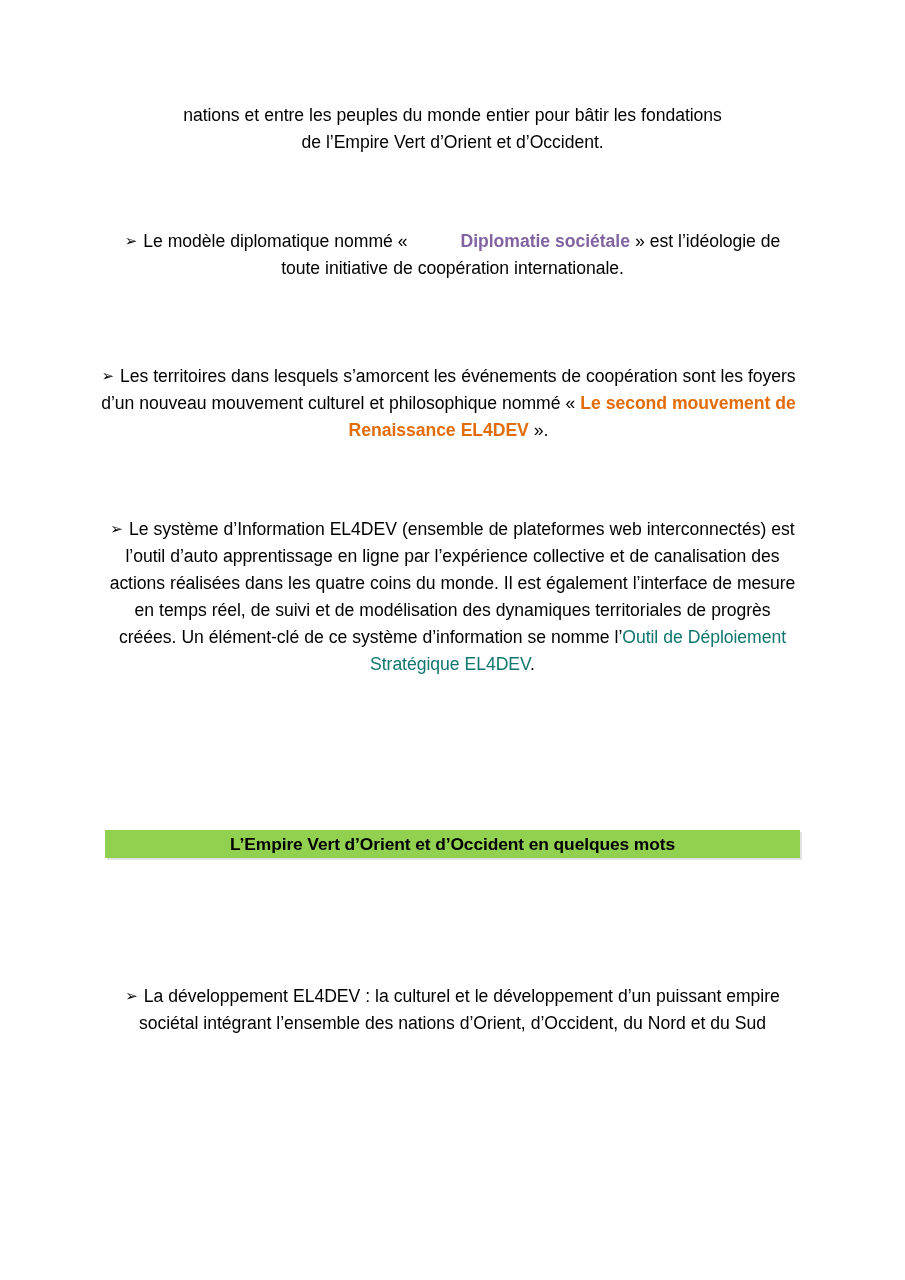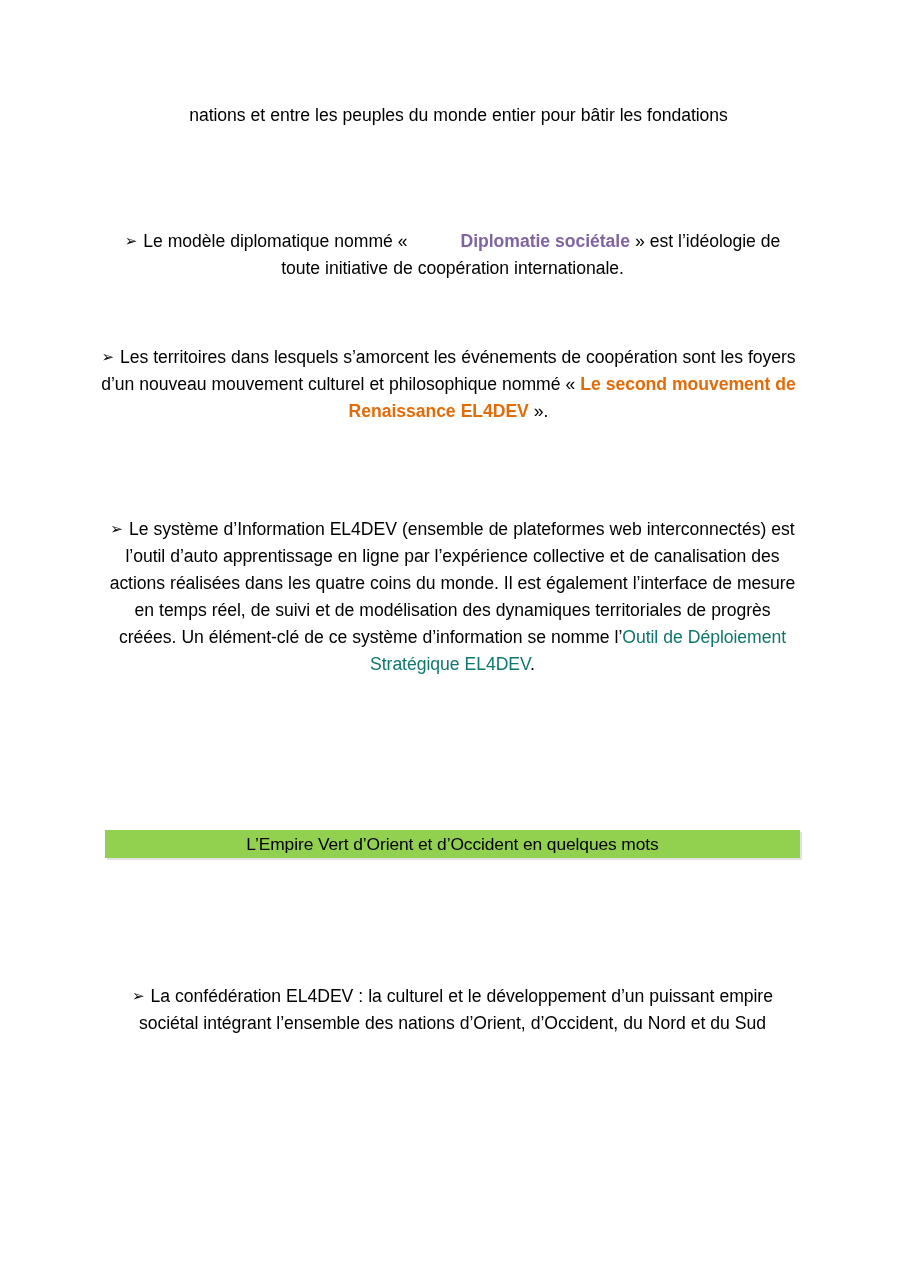--- a/index.html
+++ b/index.html
@@ -37,23 +37,23 @@
   .para {
     text-align: center;
     font-size: 17.6px;
     line-height: 27px;
     color: #000000;
     letter-spacing: -0.05px;
     word-spacing: 0.2px;
   }
 
   
-  .blk-intro      { position: absolute; left: 6px;  top: 102px;  width: 695px; }
+  .blk-intro      { position: absolute; left: 0;  top: 102px;  width: 695px; }
   .blk-diplomatie { position: absolute; left: 0;  top: 228px;  width: 695px; }
-  .blk-territoires{ position: absolute; left: -8px; top: 344px; width: 703px; }
+  .blk-territoires{ position: absolute; left: -8px; top: 363px; width: 703px; }
   .blk-systeme    { position: absolute; left: 0;  top: 516px;  width: 695px; }
   .blk-confed     { position: absolute; left: 0;  top: 983px;  width: 695px; }
 
   .bullet {
     font-family: "DejaVu Sans", sans-serif;
     font-size: 15px;
     font-weight: normal;
     color: #000000;
     display: inline-block;
     margin-right: 6px;
@@ -79,50 +79,51 @@
   .banner-text {
     position: absolute;
     left: 0;
     top: 0;
     width: 695px;
     height: 28px;
     line-height: 28px;
     text-align: center;
     font-family: "Liberation Sans", sans-serif;
     font-size: 17.4px;
-    font-weight: normal;
+    font-weight: bold;
     color: #000000;
     letter-spacing: -0.1px;
   }
 </style>
 </head>
 <body>
 
 <div class="page">
   <div class="content">
 
     <div class="para blk-intro">
       <span>nations et entre les peuples du monde entier pour bâtir les fondations</span>
       <br>
+      <span>de l’Empire Vert d’Orient et d’Occident.</span>
     </div>
 
     <div class="para blk-diplomatie">
       <span class="bullet">➢</span><b>Le modèle diplomatique nommé « </b><span class="purple">Diplomatie sociétale</span><b> »</b><span> est l’idéologie de toute initiative de coopération internationale.</span>
     </div>
 
     <div class="para blk-territoires">
       <span class="bullet">➢</span><span>Les territoires dans lesquels s’amorcent les événements de coopération sont </span><b>les foyers d’un nouveau mouvement culturel et philosophique nommé</b><b> « </b><span class="orange">Le second mouvement de Renaissance EL4DEV</span><b> »</b><span>.</span>
     </div>
 
     <div class="para blk-systeme">
       <span class="bullet">➢</span><b>Le système d’Information EL4DEV (ensemble de plateformes web interconnectés)</b><span> est l’outil d’auto apprentissage en ligne par l’expérience collective et de canalisation des actions réalisées dans les quatre coins du monde. Il est également l’interface de mesure en temps réel, de suivi et de modélisation des dynamiques territoriales de progrès créées. </span><b>Un élément-clé de ce système d’information se nomme l’</b><span class="red">Outil de Déploiement Stratégique EL4DEV</span><span>.</span>
     </div>
 
     <div class="para blk-confed">
-      <span class="bullet">➢</span><b>La confédération EL4DEV</b><span> : la culturel et le développement d’un </span><b>puissant empire sociétal</b><span> intégrant l’ensemble des nations d’Orient, d’Occident, du Nord et du Sud</span>
+      <span class="bullet">➢</span><b>La développement EL4DEV</b><span> : la culturel et le développement d’un </span><b>puissant empire sociétal</b><span> intégrant l’ensemble des nations d’Orient, d’Occident, du Nord et du Sud</span>
     </div>
 
   </div>
 
   <div class="banner">
     <div class="banner-text">L’Empire Vert d’Orient et d’Occident en quelques mots</div>
   </div>
 </div>
 
 </body></html>

